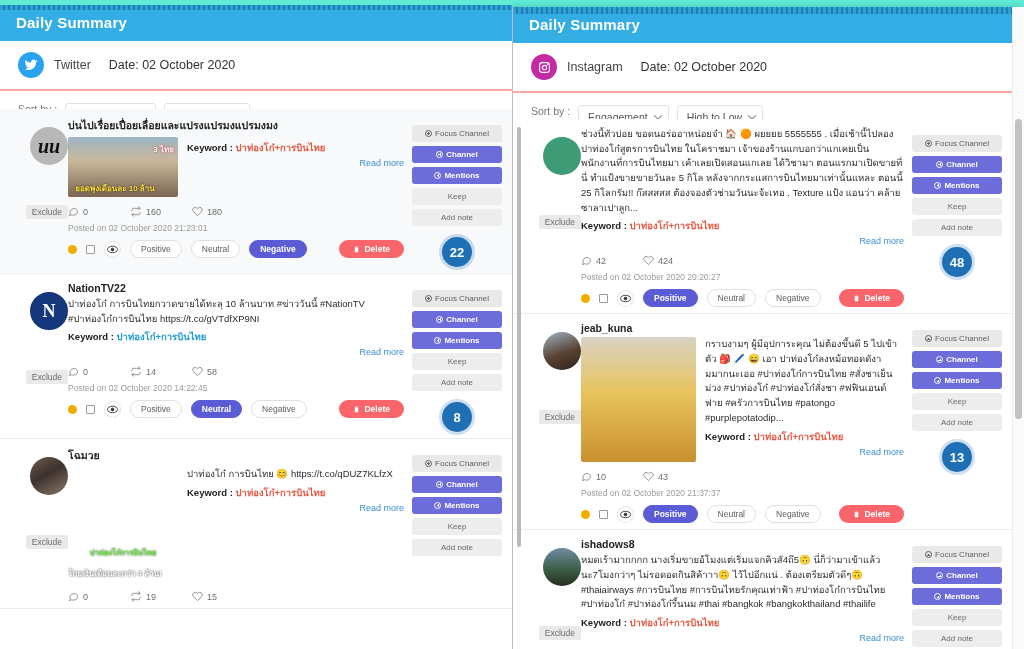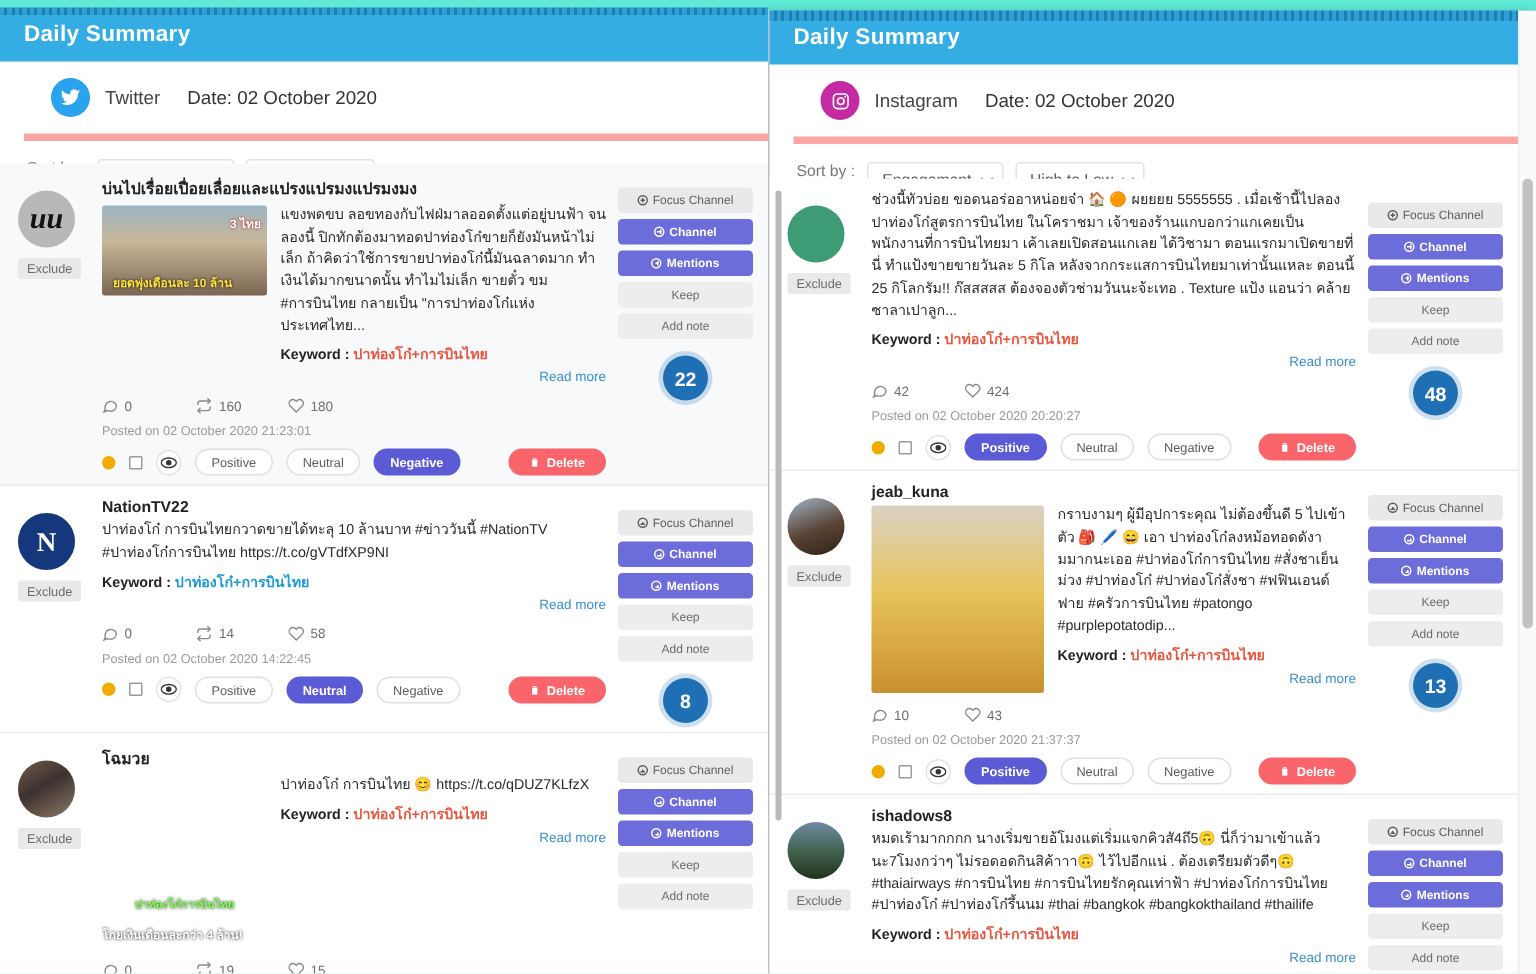--- a/index.html
+++ b/index.html
@@ -29,22 +29,21 @@
     padding: 9px 16px 10px 16px;
     font-size: 15px; font-weight: bold; letter-spacing:.2px;
   }
   .panel-left .titlebar { margin-top:5px; }
   .panel-right .titlebar { margin-top:7px; }
 
   
   .channel-row {
     display:flex; align-items:center; gap:10px;
     padding: 11px 16px 11px 18px;
-    border-bottom: 5px solid #fca5a5;
-    margin-left: 16px;
+    border-bottom: 2px solid #fca5a5;
   }
   .channel-badge {
     width:26px; height:26px; border-radius:50%;
     display:flex; align-items:center; justify-content:center;
     color:#fff; font-size:13px; flex:0 0 auto;
   }
   .channel-badge.twitter  { background:#2aa3ef; }
   .channel-badge.instagram{ background:#c32aa3; }
   .channel-name { font-size:12.5px; color:#444; margin-right:8px; }
   .channel-date { font-size:12.5px; color:#333; }
@@ -70,21 +69,21 @@
 
   .card {
     display:flex; position:relative;
     padding: 8px 10px 6px 12px;
     border-bottom:1px solid #ececec;
     background:#fff;
   }
   .card.alt { background:#f7f9fb; }
 
   
-  .card-left { width:56px; flex:0 0 56px; display:flex; flex-direction:column; align-items:flex-start; padding-top:10px; }
+  .card-left { width:56px; flex:0 0 56px; display:flex; flex-direction:column; align-items:flex-end; padding-top:10px;gap:33px; }
   .avatar { width:38px; height:38px; border-radius:50%; overflow:hidden; flex:0 0 auto;
             display:flex; align-items:center; justify-content:center; font-size:8px; color:#fff; text-align:center; }
   .av-uu { background:#b8b8b8; color:#111; font-family:"Liberation Serif",serif; font-size:20px; font-style:italic; font-weight:bold; }
   .av-ntv{ background:#15387d; border:2px solid #15387d; color:#fff; font-size:18px; font-weight:bold; font-family:"Liberation Serif",serif; }
   .av-ph { background:linear-gradient(150deg,#6e5b4a 0%,#3d3230 45%,#8d7a66 100%); }
   .av-green{ background:#3d9b76; }
   .av-girl { background:linear-gradient(160deg,#9fb6c8 0%,#5a4334 55%,#2e2119 100%); }
   .av-land { background:linear-gradient(180deg,#6f8aa3 0%,#3f5f4a 55%,#22301f 100%); }
   .exclude {
     margin-top:7px; font-size:8.5px; color:#6b6b6b;
@@ -207,21 +206,20 @@
             <div class="exclude">Exclude</div>
           </div>
           <div class="card-mid">
             <div class="username thai">บ่นไปเรื่อยเปื่อยเลื่อยและแปรงแปรมงแปรมงมง</div>
             <div class="body-wrap">
               <div class="thumb thumb-1">
                 <div class="thumb-tag">3 ไทย</div>
                 <div class="thumb-ovl">ยอดพุ่งเดือนละ 10 ล้าน</div>
               </div>
               <div style="flex:1 1 auto; min-width:0;">
-                <div class="post-text">แขงพดขบ ลอขทองกับไฟฝ่มาลออดตั้งแต่อยู่บนฟ้า จนลองนี้ ปิกทักต้องมาทอดปาท่องโก๋ขายก็ยังมันหน้าไม่เล็ก ถ้าคิดว่าใช้การขายปาท่องโก๋นี้มันฉลาดมาก ทำเงินได้มากขนาดนั้น ทำไมไม่เล็ก ขายตั๋ว ขม #การบินไทย กลายเป็น "การปาท่องโก๋แห่งประเทศไทย...</div>
                 <div class="keyword">
                   <span style="color:#222">Keyword :</span>
                   <span>ปาท่องโก๋+การบินไทย</span>
                 </div>
                 <div class="readmore">Read more</div>
               </div>
             </div>
             <div class="stats">
               <div class="stat">
                 <svg width="11" height="11" viewBox="0 0 24 24" fill="none" stroke="#8a8a8a" stroke-width="2">

